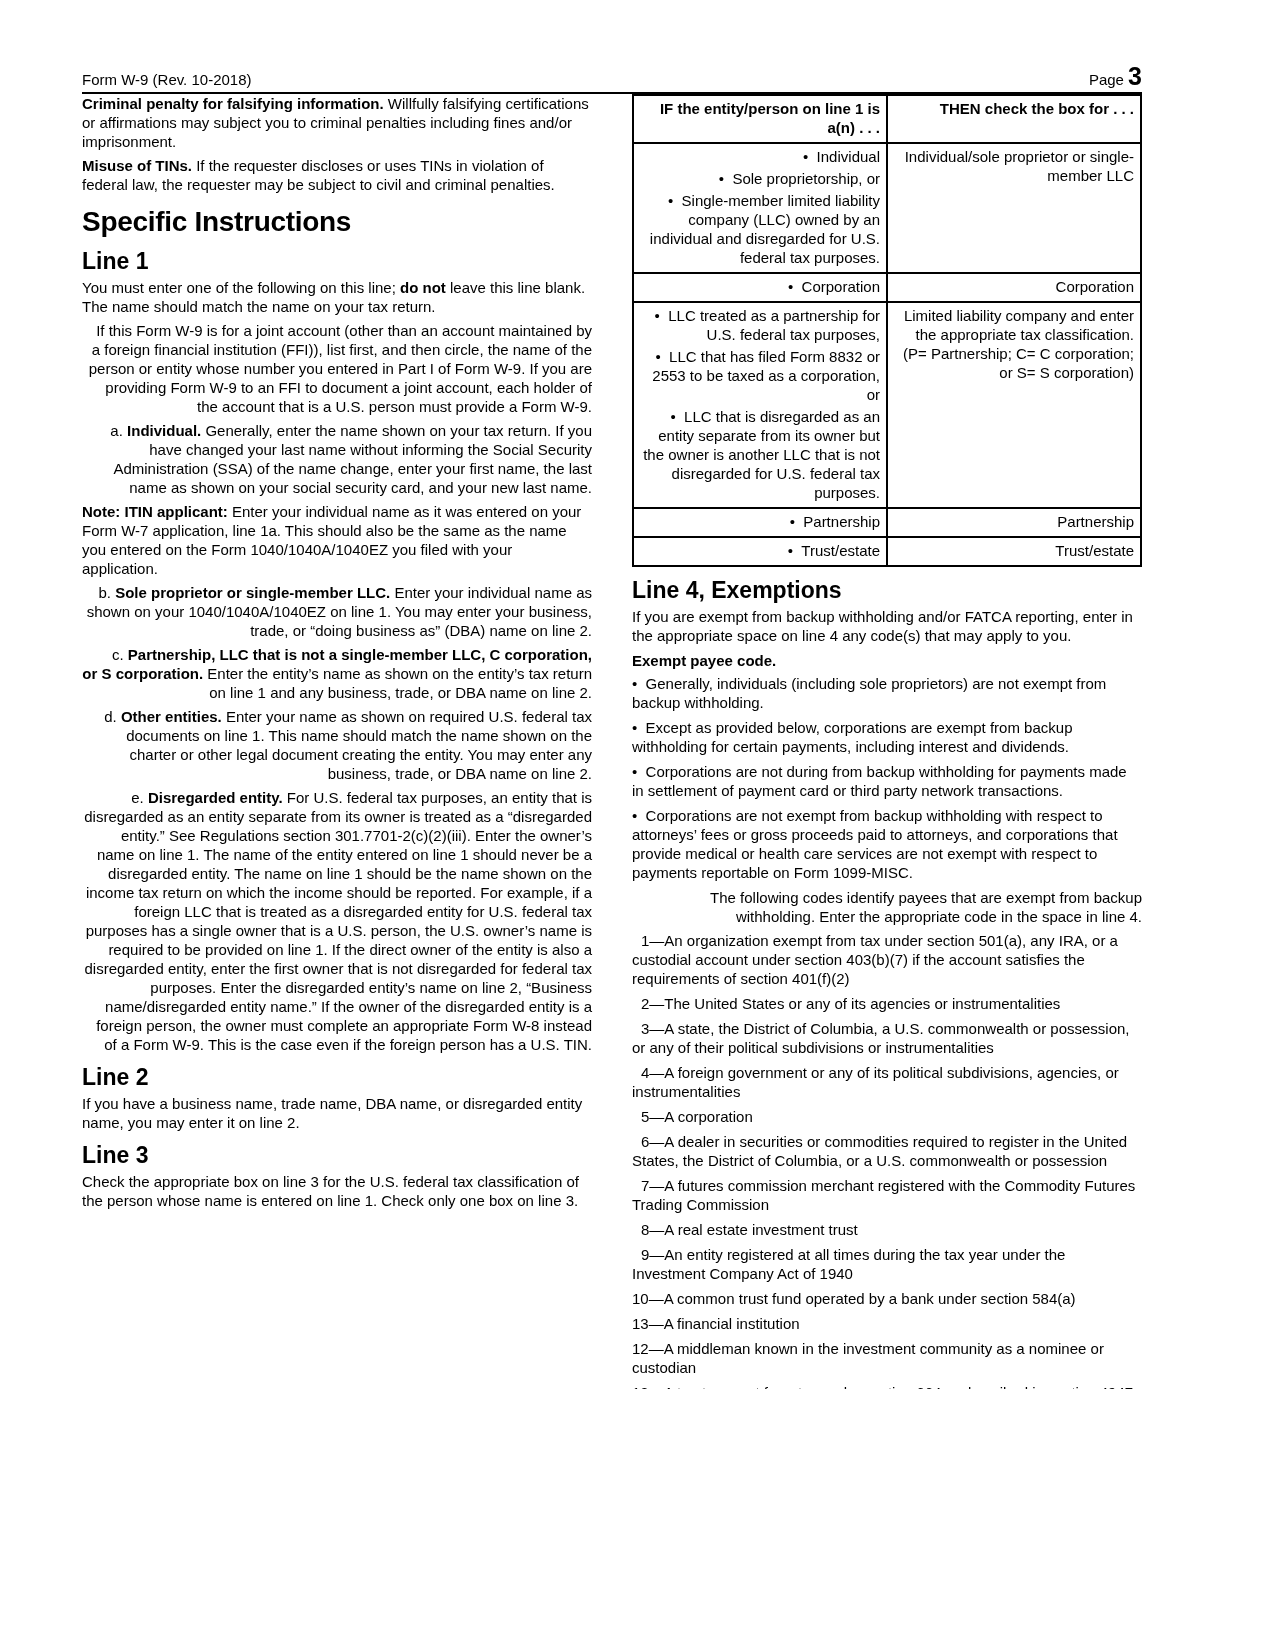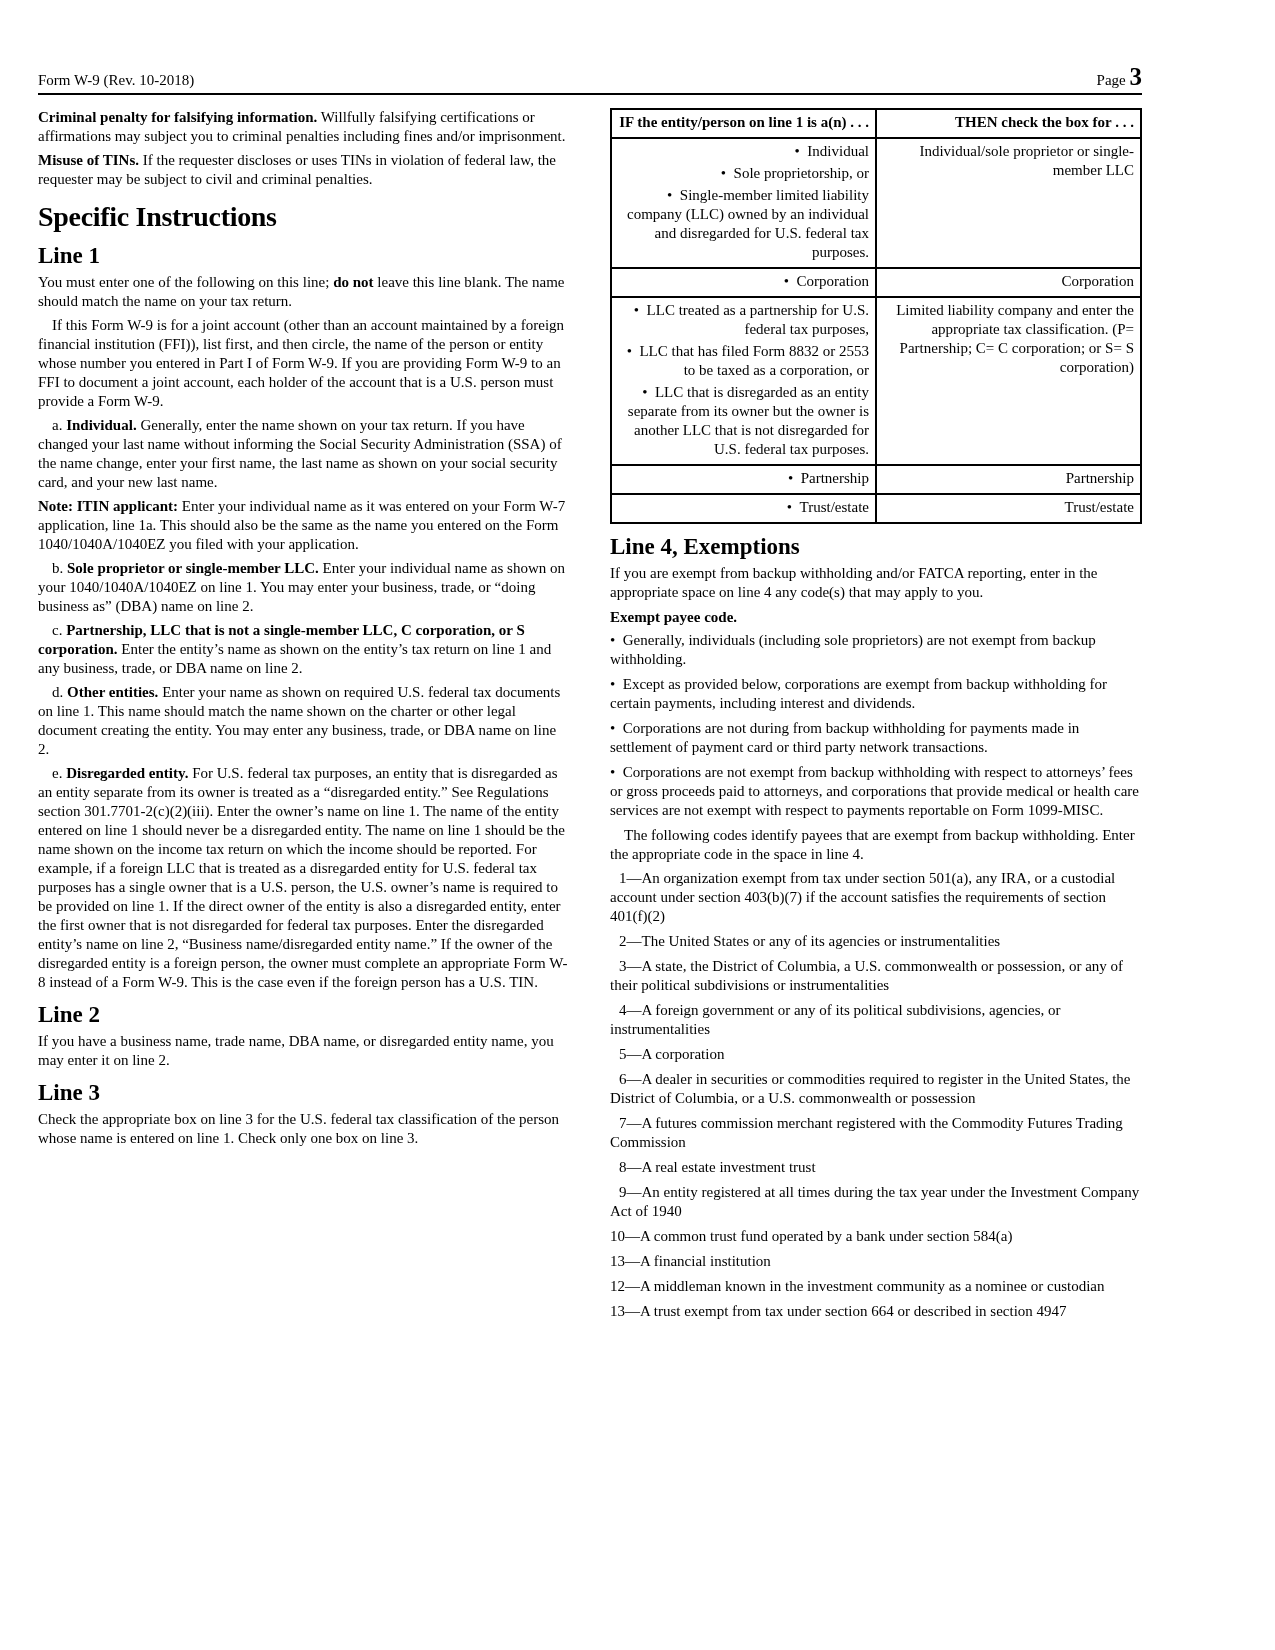--- a/index.html
+++ b/index.html
@@ -3,40 +3,40 @@
 <meta charset="utf-8">
 <style>
   * { box-sizing: border-box; }
   html, body { margin: 0; padding: 0; background: #ffffff; }
   .page {
     width: 1275px;
     height: 1389px;
     margin: 0 auto;
     background: #ffffff;
     color: #000000;
-    font-family: Liberation Serif, serif;
+    font-family: Liberation Sans, sans-serif;
     font-size: 15px;
     line-height: 19px;
-    padding: 64px 133px 0 38px;
+    padding: 64px 133px 0 82px;
     overflow: hidden;
   }
   .page-header {
     display: flex;
     justify-content: space-between;
     align-items: flex-end;
     border-bottom: 2px solid #000;
     padding-bottom: 3px;
   }
   .form-id { font-size: 15px; }
   .pagenum { font-size: 15px; white-space: nowrap; }
   .pagenum .num { font-size: 25px; font-weight: bold; line-height: 1; }
-  .columns { display: flex; gap: 40px; margin-top: 13px; }
+  .columns { display: flex; gap: 40px; }
   .col { flex: 1 1 0; min-width: 0; }
   p { margin: 0 0 5px 0; }
-  .ind { text-indent: 14px; }
+  .ind { text-indent: 14px; text-align: right; }
   .b { font-weight: bold; }
   h1 {
     font-size: 28px;
     line-height: 32px;
     font-weight: bold;
     letter-spacing: -0.3px;
     margin: 12px 0 10px 0;
   }
   h2 {
     font-size: 23px;

